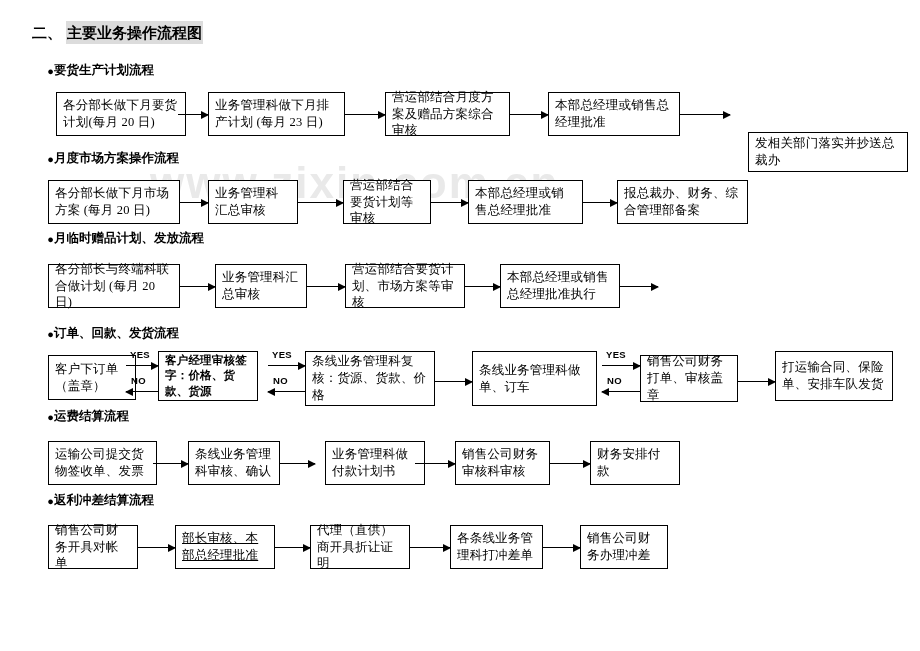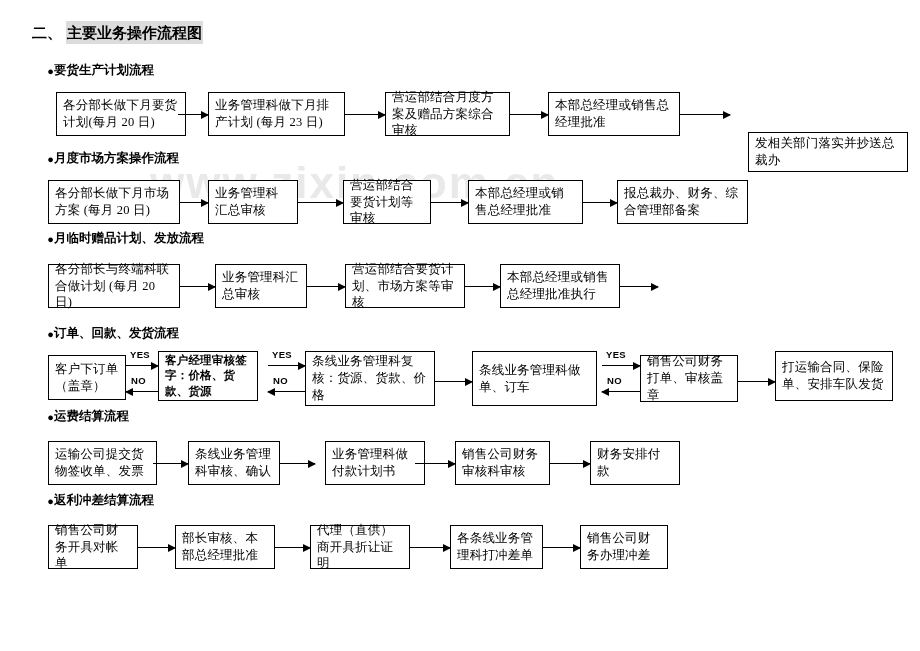--- a/index.html
+++ b/index.html
@@ -189,21 +189,21 @@
       <div class="node" style="left: 500px; top: 26px; width: 120px; height: 44px;">
         <span class="txt">本部总经理或销售总经理批准执行</span>
       </div>
       <div class="arrow" style="left: 180px; top: 48px; width: 35px;"></div>
       <div class="arrow" style="left: 307px; top: 48px; width: 38px;"></div>
       <div class="arrow" style="left: 465px; top: 48px; width: 35px;"></div>
       <div class="arrow" style="left: 620px; top: 48px; width: 38px;"></div>
     </div>
     <div class="section-heading" style="top: 325px; left: 32px;"><span class="bullet">●</span><span>订单、回款、发货流程</span></div>
     <div class="flow" style="top: 333px; height: 80px;">
-      <div class="node" style="left: 48px; top: 22px; width: 78px; height: 45px;">
+      <div class="node" style="left: 48px; top: 22px; width: 88px; height: 45px;">
         <span class="txt">客户下订单（盖章）</span>
       </div>
       <div class="node bold" style="left: 158px; top: 18px; width: 100px; height: 50px;">
         <span class="txt">客户经理审核签字：价格、货款、货源</span>
       </div>
       <div class="node" style="left: 305px; top: 18px; width: 130px; height: 55px;">
         <span class="txt">条线业务管理科复核：货源、货款、价格</span>
       </div>
       <div class="node" style="left: 472px; top: 18px; width: 125px; height: 55px;">
         <span class="txt">条线业务管理科做单、订车</span>
@@ -249,21 +249,21 @@
       <div class="arrow" style="left: 153px; top: 47px; width: 35px;"></div>
       <div class="arrow" style="left: 280px; top: 47px; width: 35px;"></div>
       <div class="arrow" style="left: 415px; top: 47px; width: 40px;"></div>
       <div class="arrow" style="left: 550px; top: 47px; width: 40px;"></div>
     </div>
     <div class="section-heading" style="top: 492px; left: 32px;"><span class="bullet">●</span><span>返利冲差结算流程</span></div>
     <div class="flow" style="top: 500px; height: 80px;">
       <div class="node" style="left: 48px; top: 25px; width: 90px; height: 44px;">
         <span class="txt">销售公司财务开具对帐单</span>
       </div>
-      <div class="node" style="left: 175px; top: 25px; width: 100px; height: 44px;">
+      <div class="node" style="left: 175px; top: 25px; width: 100px; height: 44px; text-decoration: underline;">
         <span class="txt">部长审核、本部总经理批准</span>
       </div>
       <div class="node" style="left: 310px; top: 25px; width: 100px; height: 44px;">
         <span class="txt">代理（直供）商开具折让证明</span>
       </div>
       <div class="node" style="left: 450px; top: 25px; width: 93px; height: 44px;">
         <span class="txt">各条线业务管理科打冲差单</span>
       </div>
       <div class="node" style="left: 580px; top: 25px; width: 88px; height: 44px;">
         <span class="txt">销售公司财务办理冲差</span>

